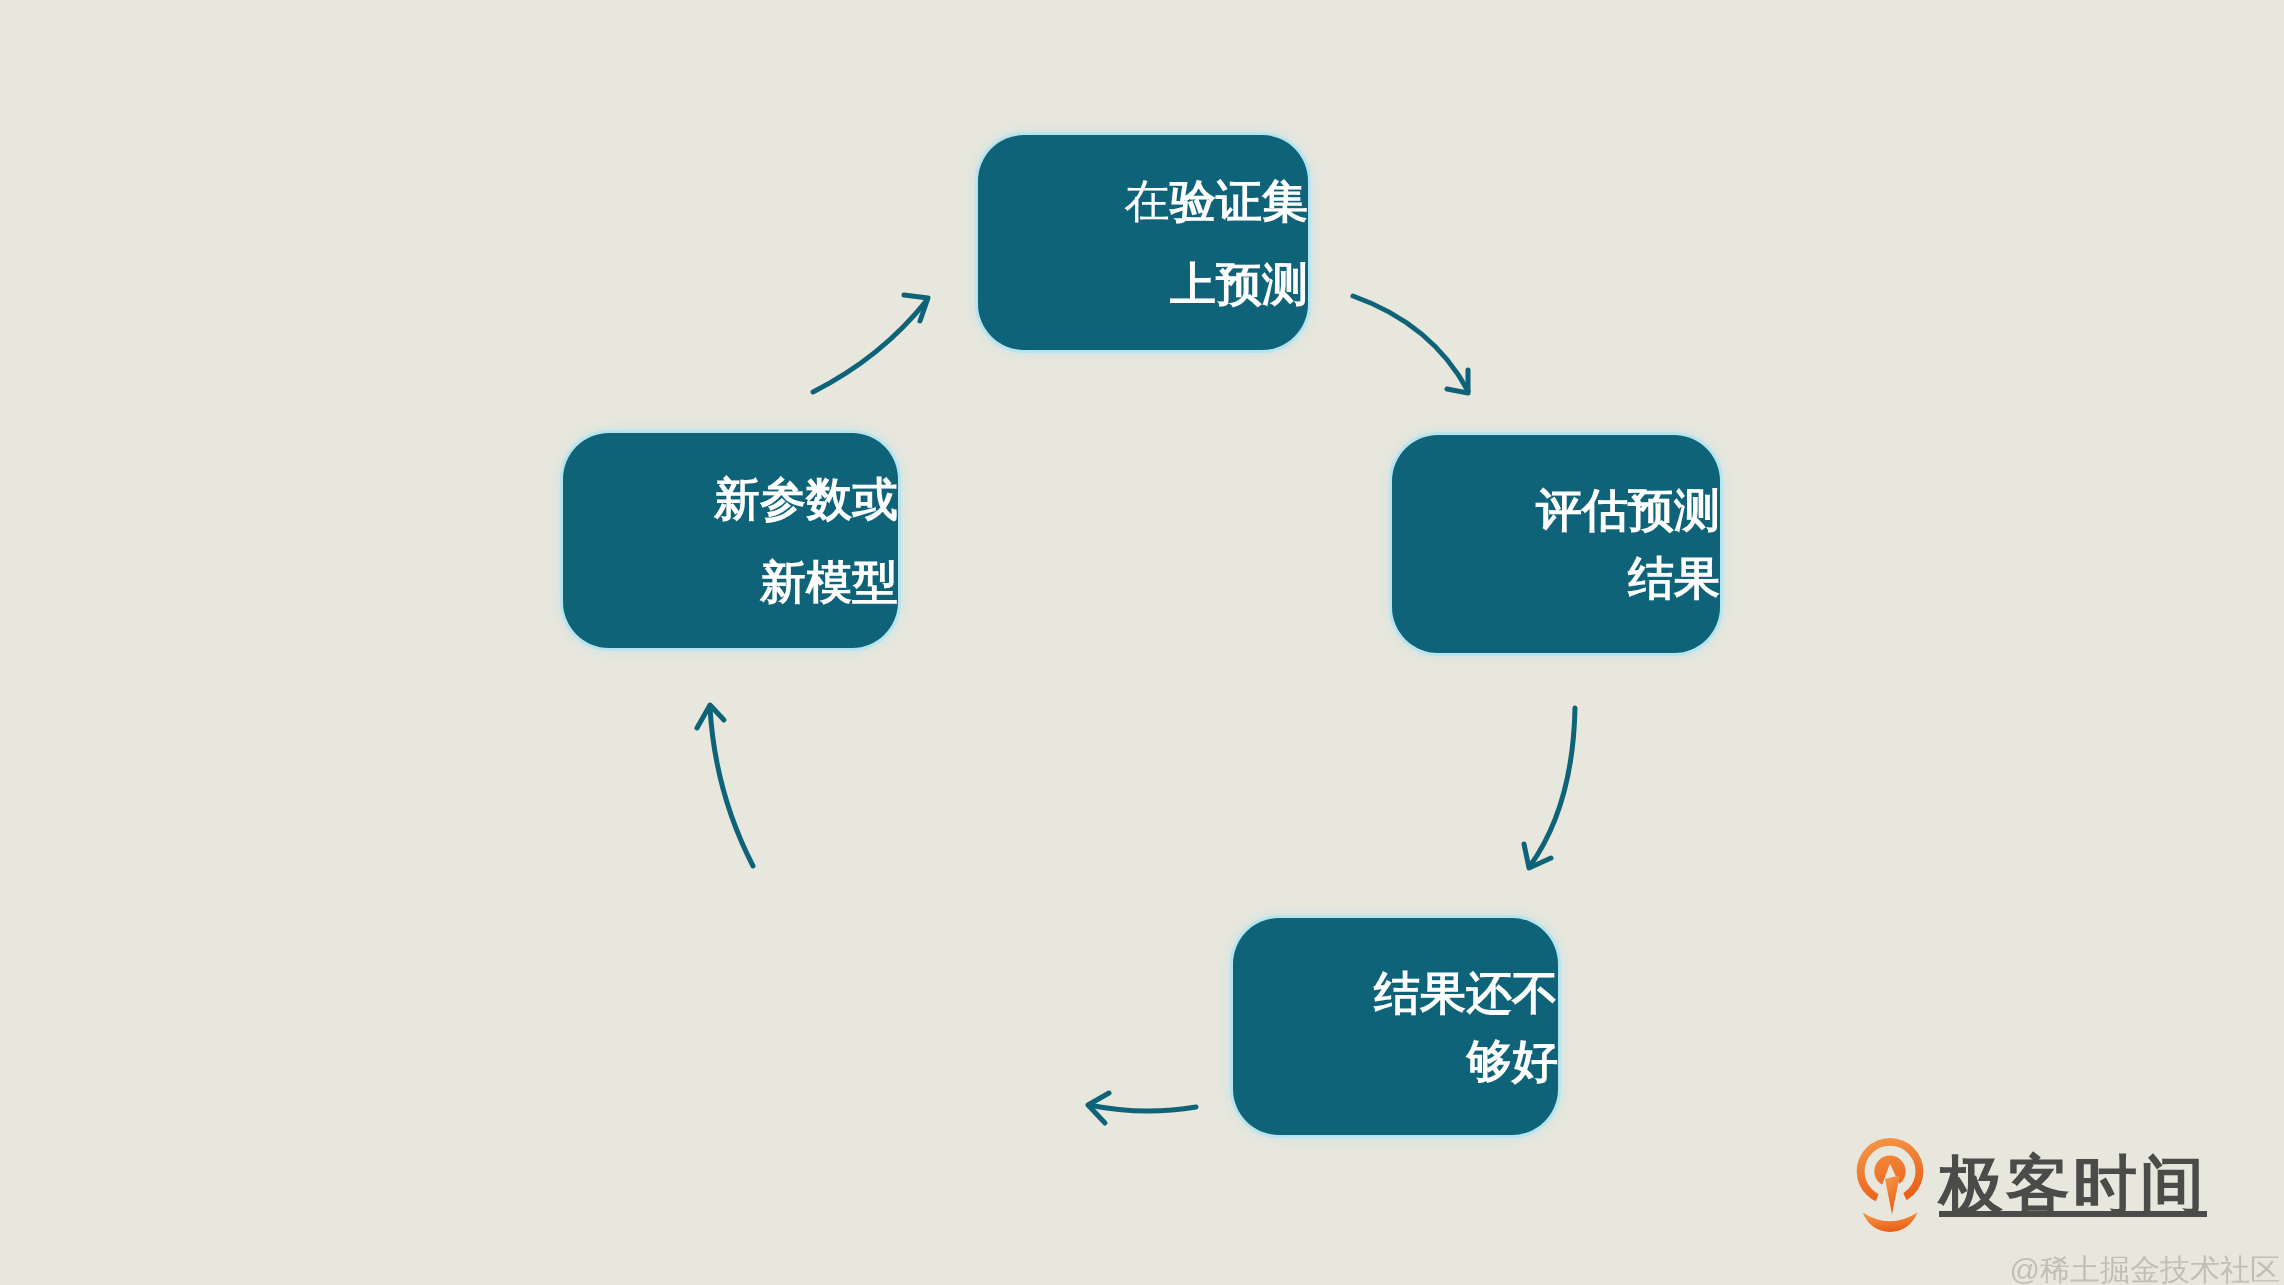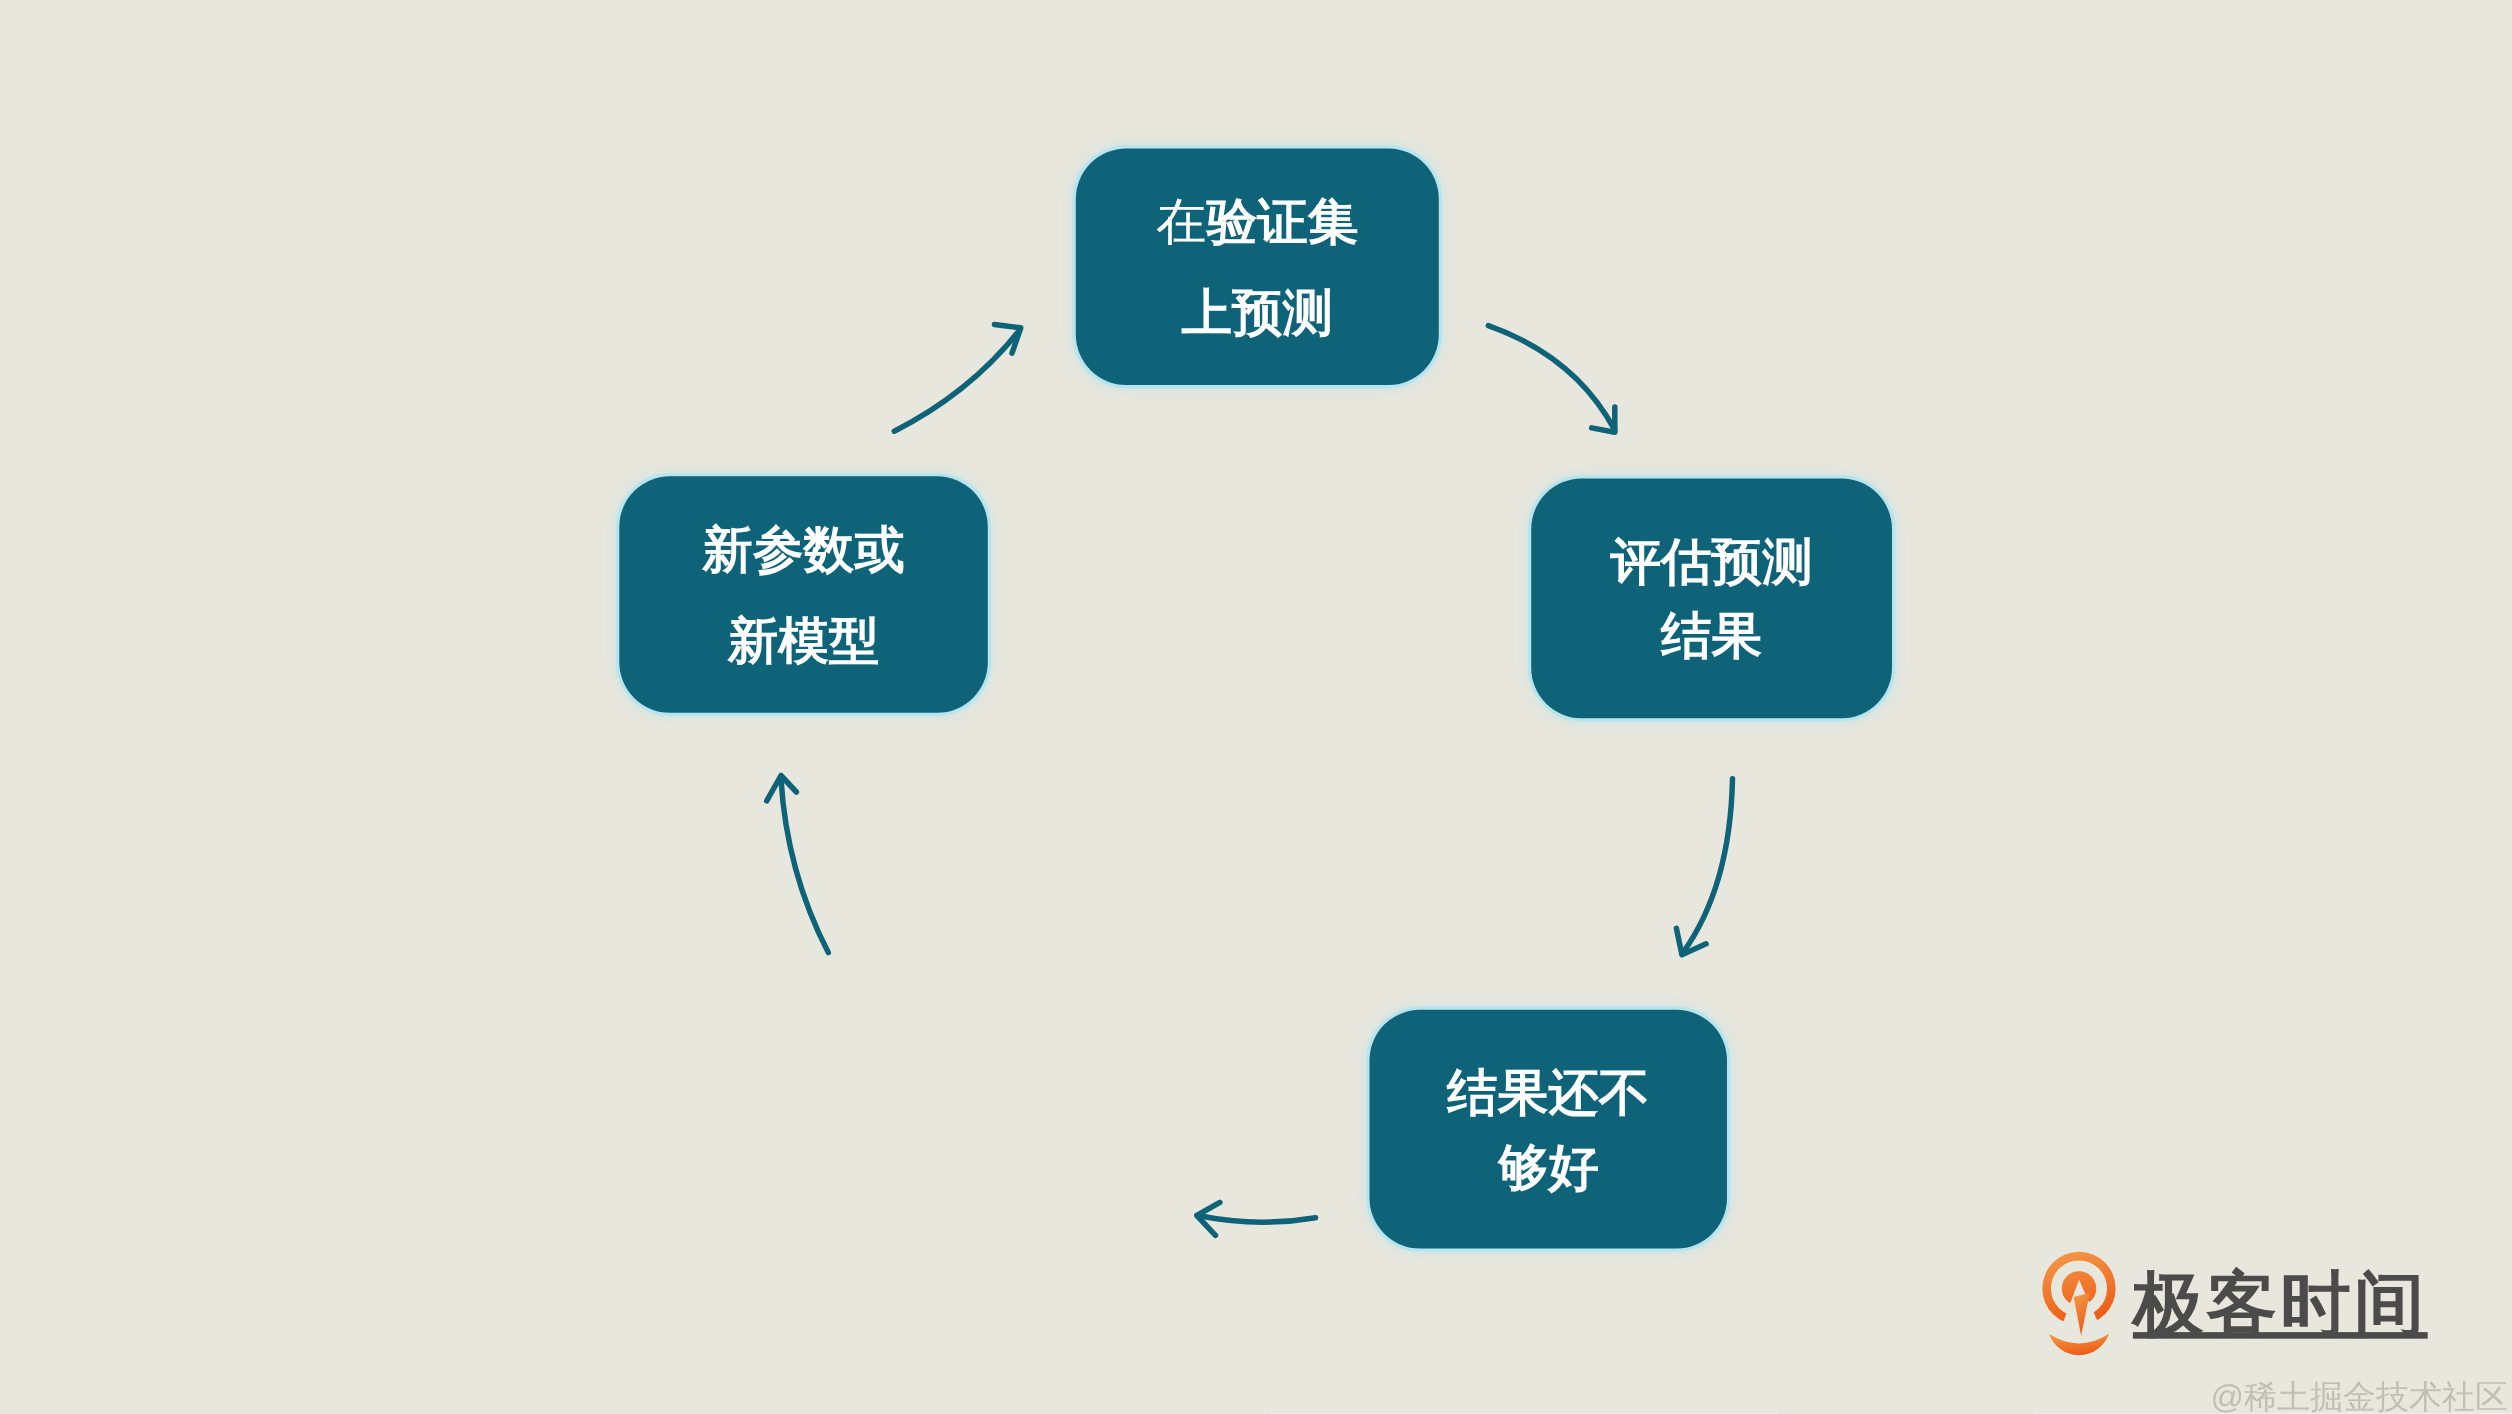--- a/index.html
+++ b/index.html
@@ -10,21 +10,21 @@
     overflow:hidden;
     font-family:"Liberation Sans", sans-serif;
   }
   .node{
     position:absolute;
     background:#0e6379;
     border-radius:46px;
     box-shadow:0 0 0 3px rgba(173,227,240,.75), 0 0 12px 2px rgba(173,227,240,.6);
     display:flex;
     flex-direction:column;
-    align-items:center;
+    align-items:flex-end;
     justify-content:center;
     color:#ffffff;
     font-size:46px;
     font-weight:bold;
     text-align:center;
     line-height:1;
   }
   .node .line{white-space:nowrap;}
   .gap-wide{gap:37px;}
   .gap-tight{gap:22px;}
@@ -93,21 +93,21 @@
   <div class="node gap-wide" style="left:978px;top:135px;width:330px;height:215px;">
     <div class="line"><span class="w-normal">在</span><span>验证集</span></div>
     <div class="line">上预测</div>
   </div>
 
   <div class="node gap-tight" style="left:1392px;top:435px;width:328px;height:218px;">
     <div class="line">评估预测</div>
     <div class="line">结果</div>
   </div>
 
-  <div class="node gap-tight" style="left:1233px;top:918px;width:325px;height:217px;margin-left:12px;">
+  <div class="node gap-tight" style="left:1233px;top:918px;width:325px;height:217px;">
     <div class="line">结果还不</div>
     <div class="line">够好</div>
   </div>
 
 
   <div class="node gap-wide" style="left:563px;top:433px;width:335px;height:215px;">
     <div class="line">新参数或</div>
     <div class="line">新模型</div>
   </div>
 

